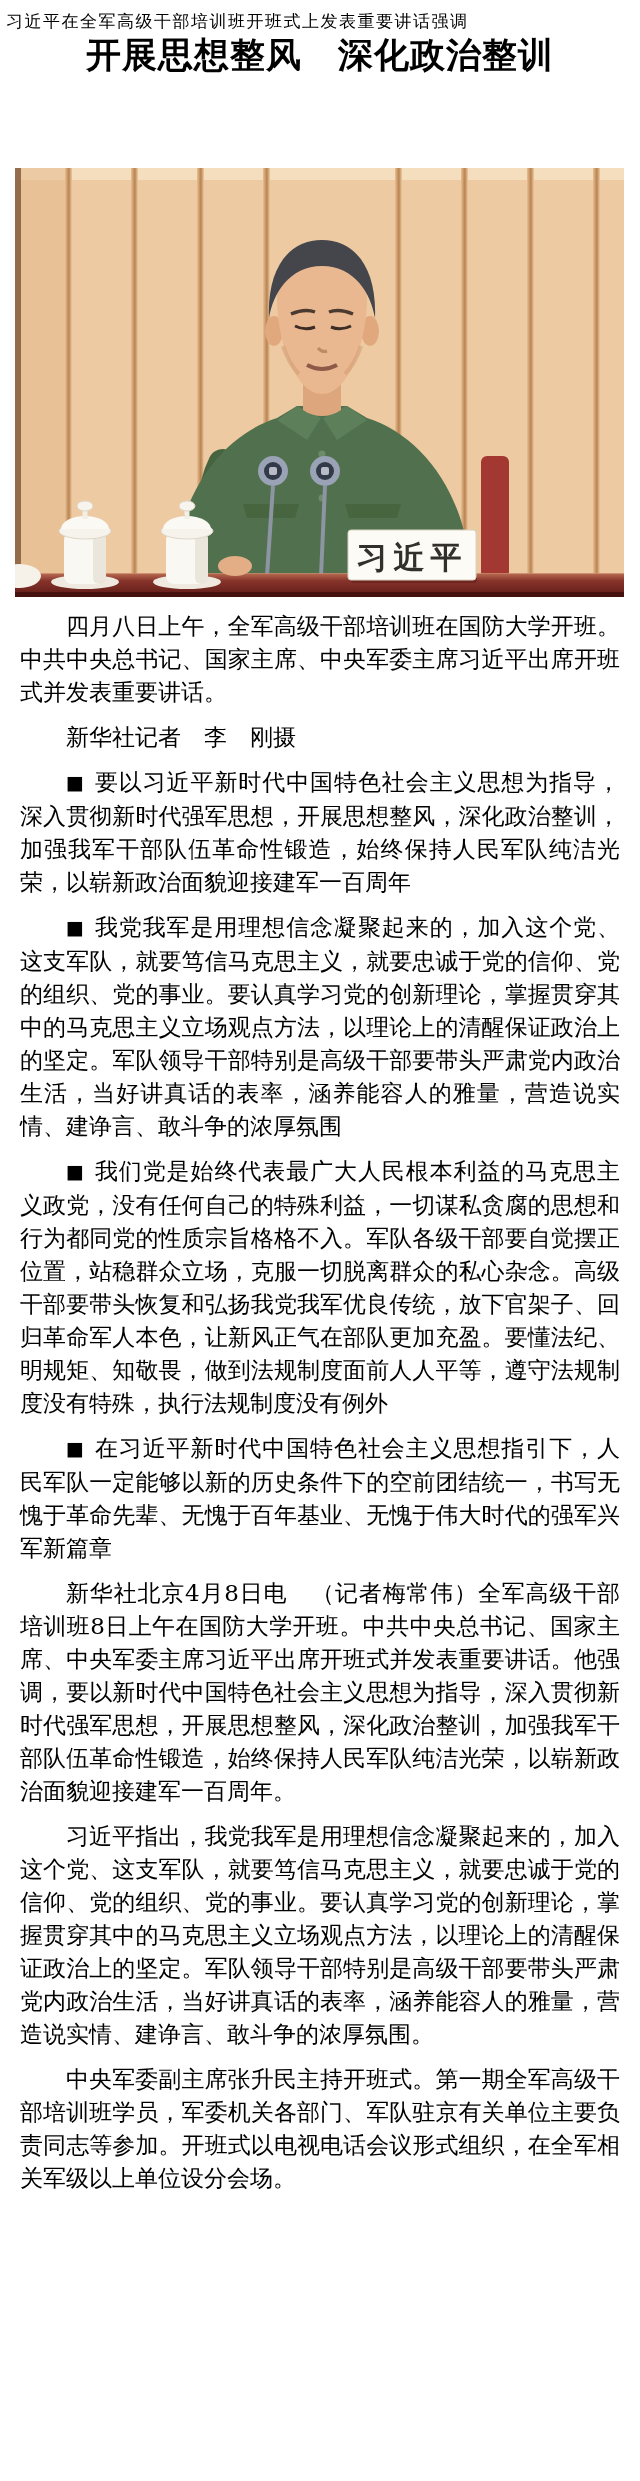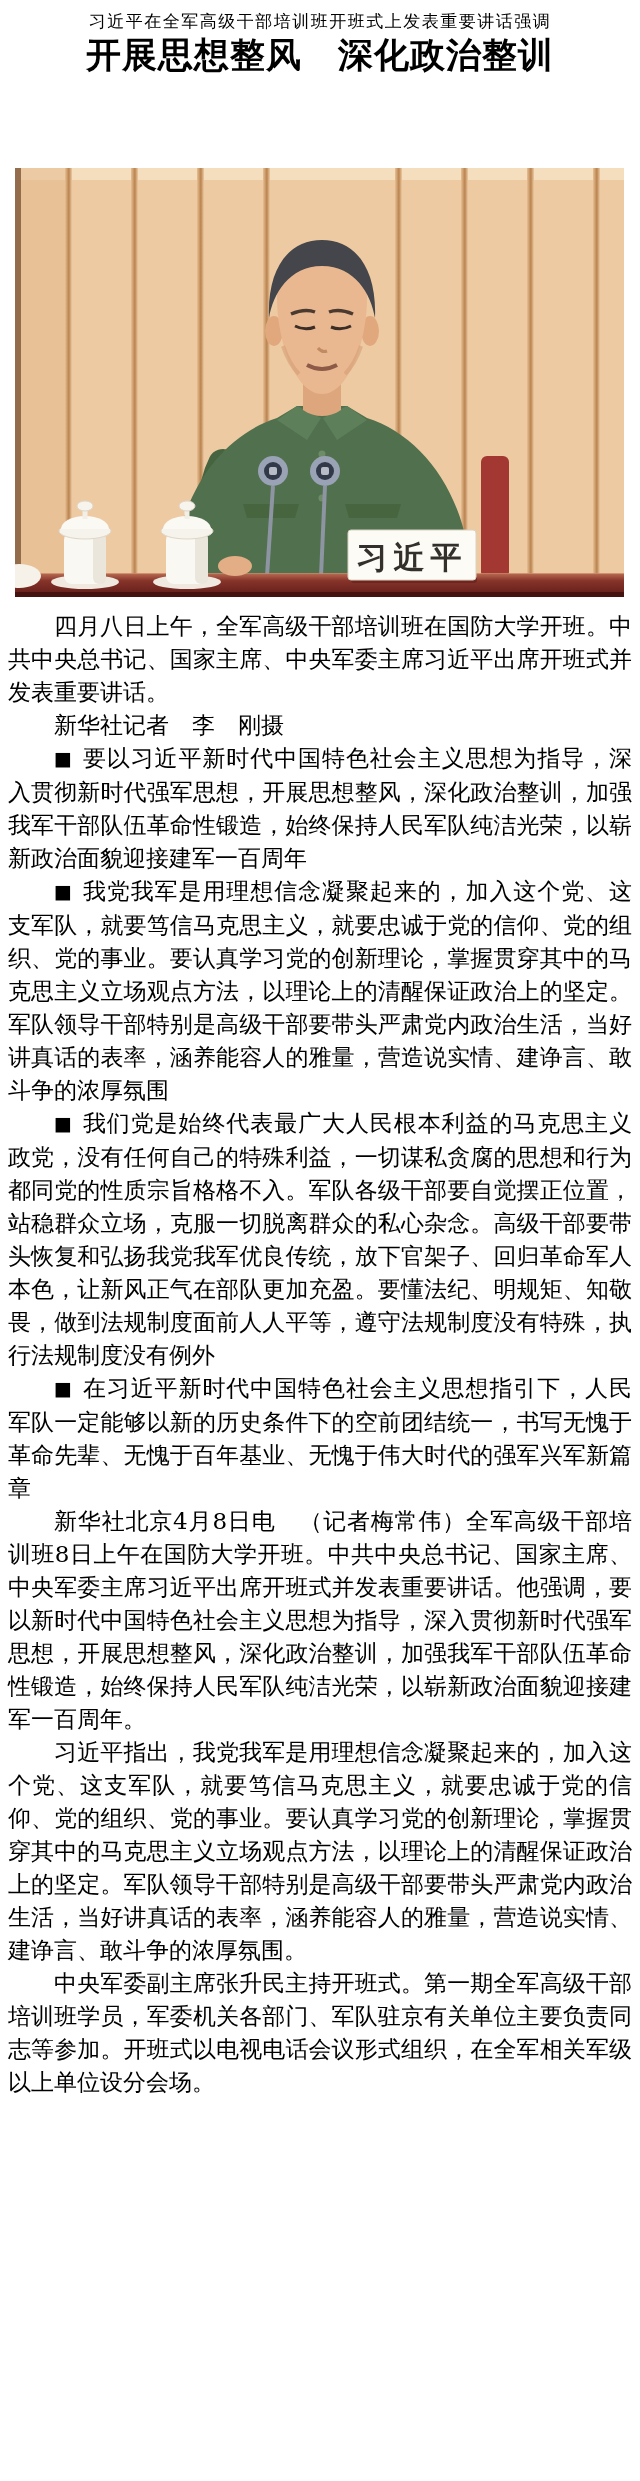--- a/index.html
+++ b/index.html
@@ -7,21 +7,20 @@
     width: 640px;
     min-height: 2481px;
     background: #ffffff;
     color: #0a0a0a;
     font-family: "DejaVu Serif", "Liberation Serif", serif;
   }
   .page { width: 640px; }
 
   .eyebrow {
     margin: 9px 6px 0;
-    text-align: center;
     font-size: 17px;
     line-height: 24px;
     letter-spacing: 1.5px;
     font-weight: 400;
     color: #000;
   }
   .headline {
     margin: 5px 0 0;
     text-align: center;
     font-size: 35px;
@@ -48,21 +47,21 @@
   }
   figure.photo svg { display: block; }
 
   .body-text {
     margin: 13px 8px 0;
     font-size: 23px;
     line-height: 33px;
     text-align: justify;
     color: #000;
   }
-  .para { margin: 0; text-indent: 2em; }
+  .para { margin: 12px; text-indent: 2em; }
   .para .bullet {
     font-size: 19px;
     margin-right: 10px;
     position: relative;
     top: -1px;
   }
 </style>
 </head>
 <body>
 

